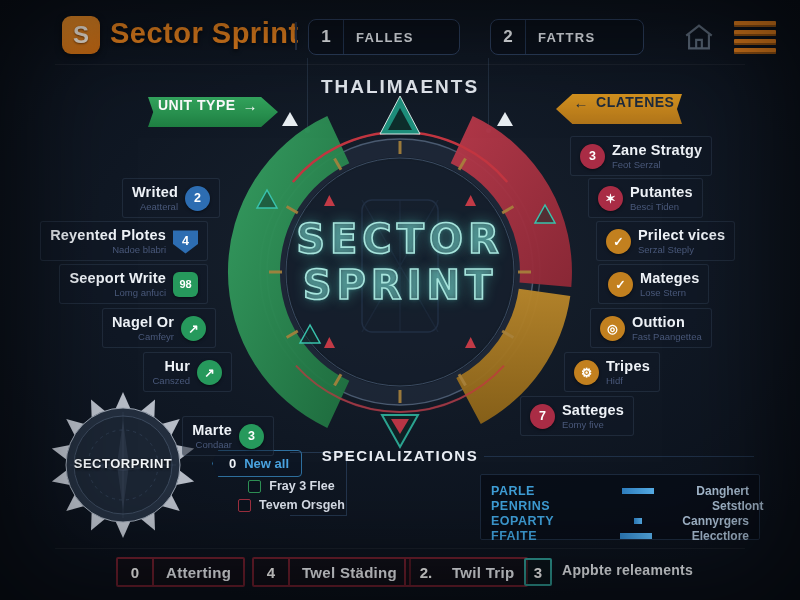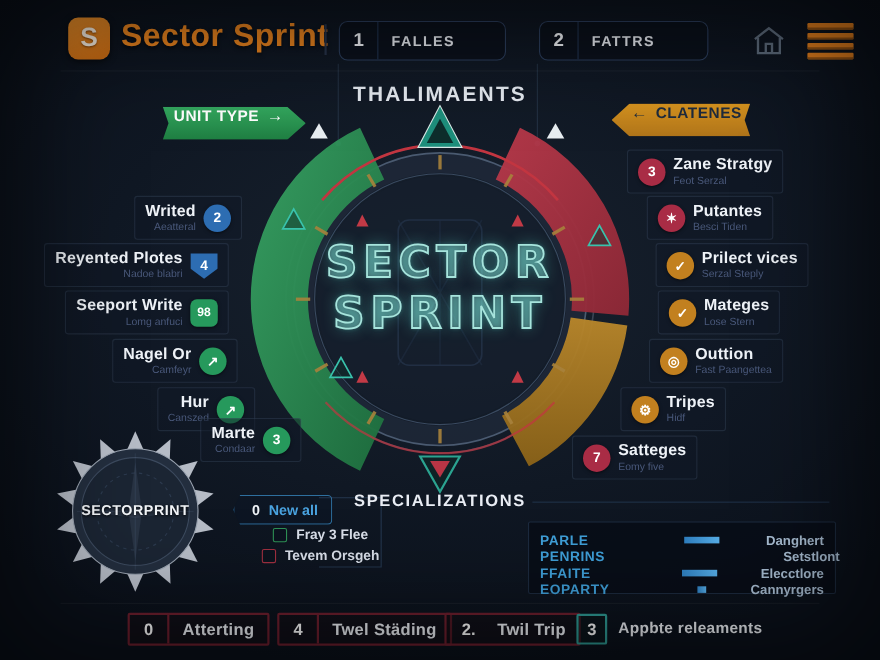--- a/index.html
+++ b/index.html
@@ -280,21 +280,21 @@
       </div>
     <div class="badge c-green">↗</div>
   </div>
   <div class="lrow" style="right:568px;top:352px">
     <div class="txt">
         <div class="item-label">Hur</div>
       <div class="item-sub">Canszed</div>
       </div>
     <div class="badge c-green">↗</div>
   </div>
-  <div class="lrow" style="right:526px;top:380px">
+  <div class="lrow" style="right:526px;top:416px">
     <div class="txt">
         <div class="item-label">Marte</div>
       <div class="item-sub">Condaar</div>
       </div>
     <div class="badge c-green">3</div>
   </div>
 
   <div class="rrow" style="left:570px;top:136px">
     <div class="badge c-red">3</div>
     <div class="txt">
@@ -397,32 +397,32 @@
       <div class="pval">Danghert</div>
     </div>
     <div class="prow has-inline">
       <div class="pname">PENRINS</div>
       <div class="pbar-inline"></div>
       <div class="pspace"></div>
       <div class="pbar"></div>
       <div class="pval">Setstlont</div>
     </div>
     <div class="prow">
+      <div class="pname">EOPARTY</div>
+
+      <div class="pspace"></div>
+      <div class="pbar"></div>
+      <div class="pval">Cannyrgers</div>
+    </div>
+    <div class="prow">
       <div class="pname">FFAITE</div>
 
       <div class="pspace"></div>
       <div class="pbar"></div>
       <div class="pval">Elecctlore</div>
-    </div>
-    <div class="prow">
-      <div class="pname">EOPARTY</div>
-
-      <div class="pspace"></div>
-      <div class="pbar"></div>
-      <div class="pval">Cannyrgers</div>
     </div>
   </div>
 
   <div class="hairline" style="left:55px;top:548px;width:690px"></div>
   <div class="fbox" style="left:116px">
     <div class="fnum">0</div>
     <div class="flabel">Atterting</div>
   </div>
   <div class="fbox" style="left:252px">
     <div class="fnum">4</div>

